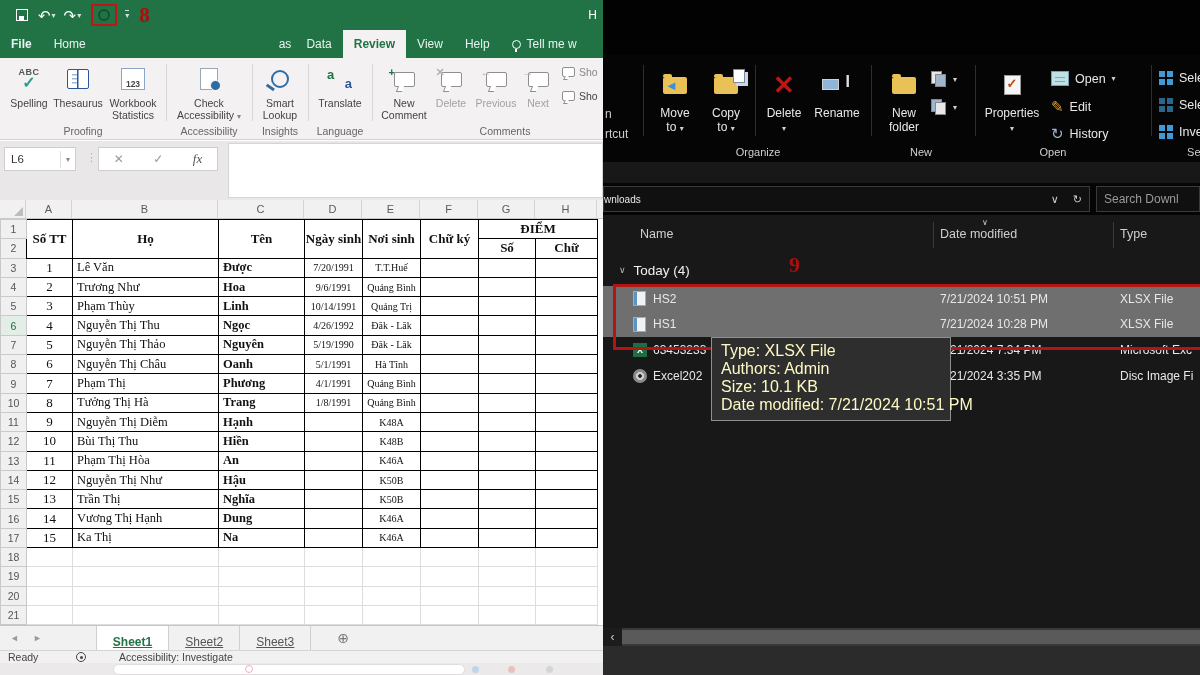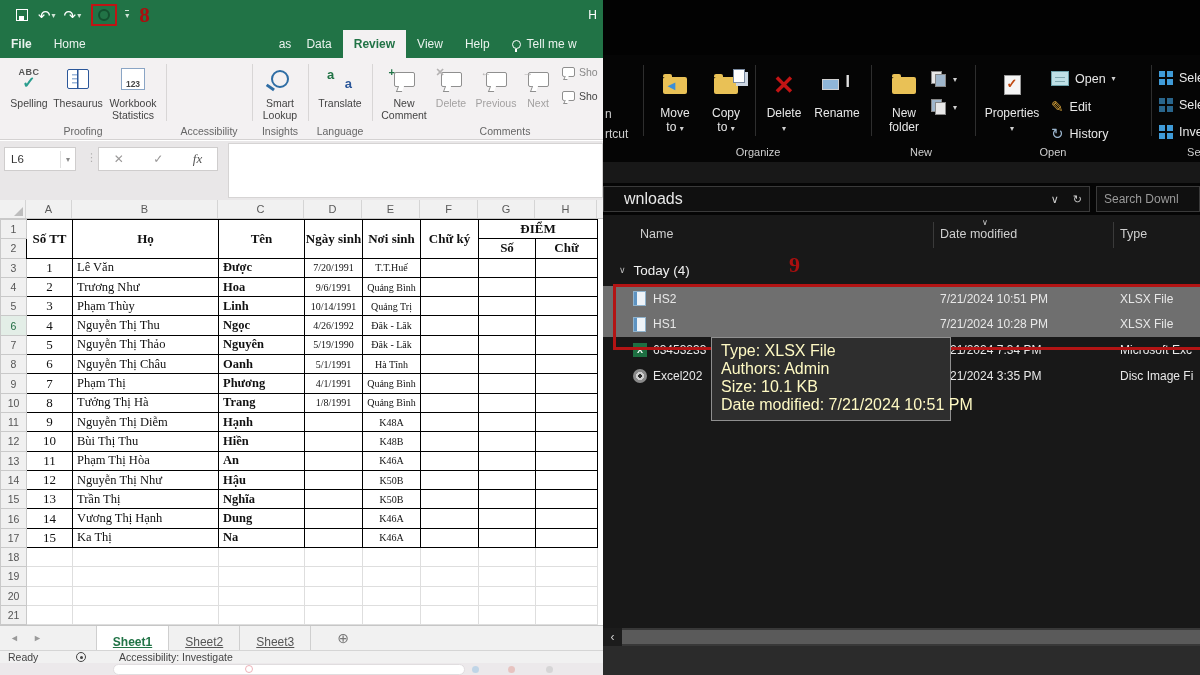--- a/index.html
+++ b/index.html
@@ -132,21 +132,21 @@
   .icon-notepad { width:18px; height:15px; background:#bfe0e6; border:1px solid #6fa3ad; background-image:linear-gradient(#7fa8b0 0 0),linear-gradient(#7fa8b0 0 0); background-size:10px 1px; background-position:3px 5px,3px 9px; background-repeat:no-repeat; }
   .icon-pencil { color:#d9a43a; font-size:15px; }
   .icon-history { color:#9ab4cc; font-size:15px; }
   .icon-bluegrid { width:14px; height:14px; background-image:linear-gradient(#3f9bd8 0 0),linear-gradient(#3f9bd8 0 0),linear-gradient(#3f9bd8 0 0),linear-gradient(#3f9bd8 0 0); background-size:6px 6px; background-position:0 0,8px 0,0 8px,8px 8px; background-repeat:no-repeat; }
   .icon-bluegrid.none { filter:brightness(.65); }
   .erow-btn { position:absolute; display:flex; align-items:center; gap:6px; font-size:12.5px; color:#e8e8e8; }
   .egroup-label { position:absolute; bottom:4px; font-size:11px; color:#cfcfcf; transform:translateX(-50%); }
 
   .e-addressbar { position:absolute; left:0; top:183px; right:0; height:32px; background:#050505; }
   .addr-box { position:absolute; left:0; top:3px; width:487px; height:26px; background:#101010; border:1px solid #3a3a3a; display:flex; align-items:center; }
-  .addr-text { font-size:16px; color:#e8e8e8; padding-left:20px; flex:1; }
+  .addr-text { font-size:10px; color:#e8e8e8; padding-left:0; flex:1; }
   .addr-ic { color:#cfcfcf; font-size:11px; padding:0 7px; }
   .search-box { position:absolute; left:493px; top:3px; right:0; height:26px; background:#101010; border:1px solid #3a3a3a; display:flex; align-items:center; }
   .search-box span { color:#9a9a9a; font-size:12px; padding-left:7px; white-space:nowrap; }
 
   .e-colheads { position:absolute; left:0; top:218px; right:0; height:34px; color:#cfcfcf; font-size:12.5px; }
   .e-colheads .ch { position:absolute; top:9px; }
   .e-colheads .chsep { position:absolute; top:4px; bottom:4px; width:1px; background:#3a3a3a; }
   .sort-caret { position:absolute; top:-9px; left:42px; font-size:8px; color:#cfcfcf; }
 
   .e-list { position:absolute; left:0; top:254px; right:0; }
@@ -235,20 +235,28 @@
         </div>
       <div class="rlabel">Thesaurus</div>
     </div>
     <div class="rbtn" style="left:104px; width:58px;">
       <div class="ricon">
           <span class="icon-stats">123</span>
         </div>
       <div class="rlabel">Workbook Statistics</div>
     </div>
     <div class="rsep" style="left:166px;"></div>
+    <div class="rbtn" style="left:172px; width:74px;">
+      <div class="ricon">
+          <span class="icon-page">
+            <span class="dot"></span>
+          </span>
+        </div>
+      <div class="rlabel"><span>Check Accessibility</span> <span class="caret" style="color:#888;">▾</span></div>
+    </div>
     <div class="rsep" style="left:252px;"></div>
     <div class="rbtn" style="left:256px; width:48px;">
       <div class="ricon">
           <span class="icon-lookup"></span>
         </div>
       <div class="rlabel">Smart Lookup</div>
     </div>
     <div class="rsep" style="left:308px;"></div>
     <div class="rbtn" style="left:314px; width:52px;">
       <div class="ricon">

